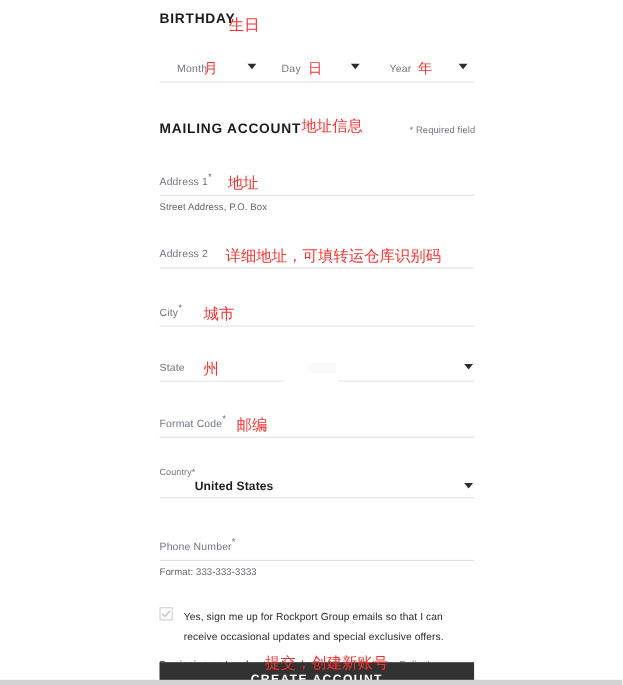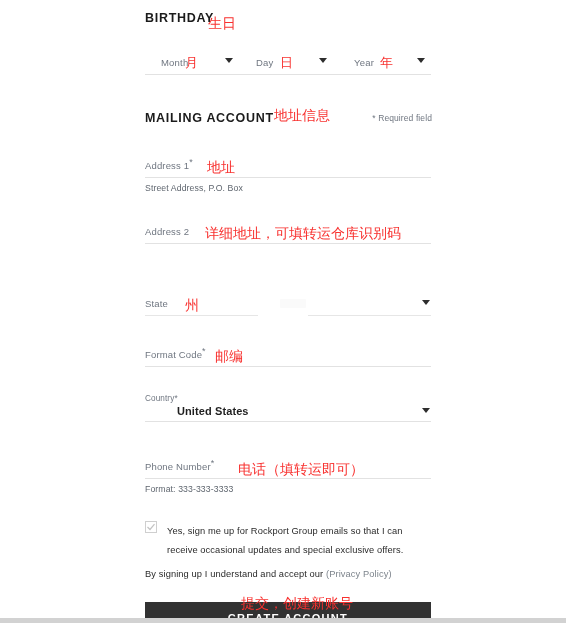--- a/index.html
+++ b/index.html
@@ -273,20 +273,24 @@
     </div>
     <div class="helper">Street Address, P.O. Box</div>
 
     <div style="height:20px"></div>
     <div class="field">
       <span class="field-label"><span>Address 2</span><span class="star"></span></span>
       <span class="anno" style="left:60px; bottom:3px;">详细地址，可填转运仓库识别码</span>
     </div>
 
     <div style="height:22px"></div>
+    <div class="field">
+      <span class="field-label"><span>City</span><span class="star">*</span></span>
+      <span class="anno" style="left:40px; bottom:3px;">城市</span>
+    </div>
 
     <div style="height:20px"></div>
     <div class="state-row">
       <div class="state-left"></div>
       <div class="ghost"></div>
       <div class="state-right"></div>
       <span class="field-label" style="bottom:7px;"><span>State</span><span class="star"></span></span>
       <span class="anno" style="left:40px; bottom:4px;">州</span>
       <span class="caret" style="right:1px; bottom:11px;"></span>
     </div>
@@ -302,21 +306,20 @@
       <div style="position:absolute; left:0; bottom:4px;">
         <div class="country-label"><span>Country</span><span class="star">*</span></div>
         <div class="country-value">United States</div>
       </div>
       <span class="caret" style="right:1px; bottom:8px;"></span>
     </div>
 
     <div style="height:26px"></div>
     <div class="field">
       <span class="field-label"><span>Phone Number</span><span class="star">*</span></span>
-      <span class="anno" style="left:93px; bottom:2px;">电话（填转运即可）</span>
     </div>
     <div class="helper">Format: 333-333-3333</div>
 
     <div style="height:26px"></div>
     <div class="optin">
       <span class="checkbox">
         <svg width="10" height="10" viewBox="0 0 10 10">
           <path d="M1.5 5 L4 7.5 L8.5 2.2" stroke="#c3c3c3" stroke-width="1.2" fill="none"></path>
         </svg>
       </span>

